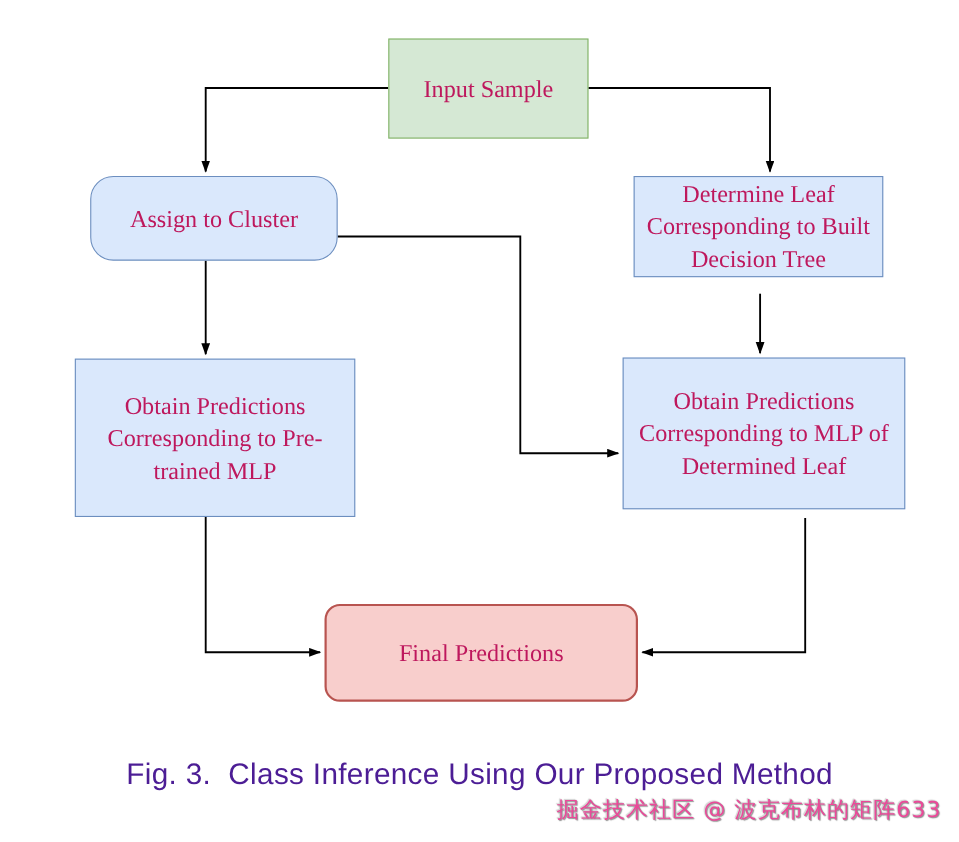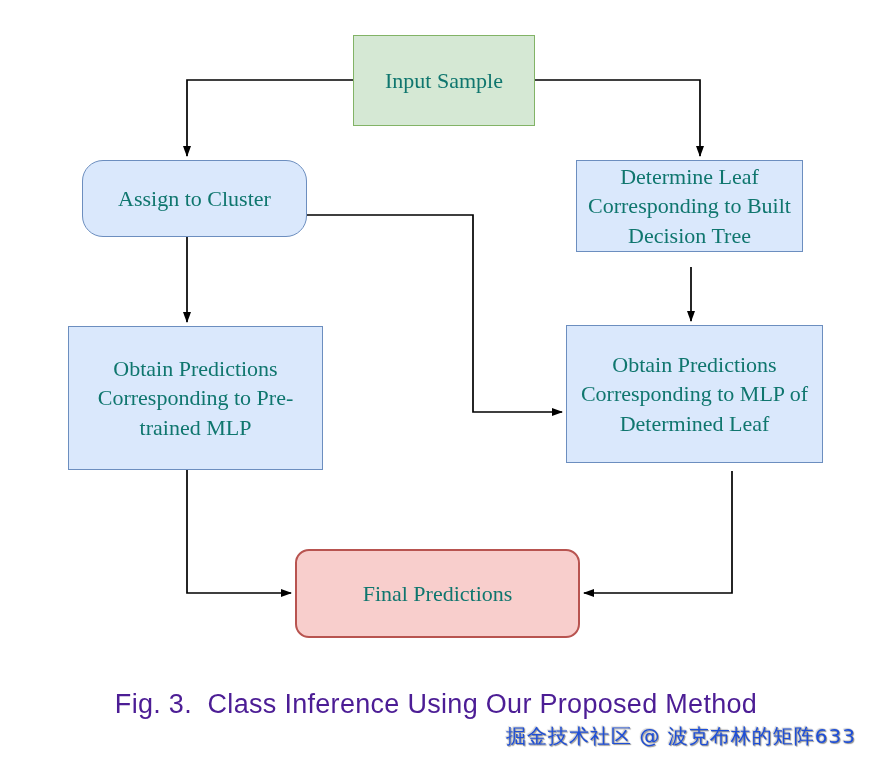--- a/index.html
+++ b/index.html
@@ -5,21 +5,21 @@
   html,body { margin:0; padding:0; background:#ffffff; }
   #stage {
     position:relative; width:872px; height:765px;
     background:#ffffff; overflow:hidden;
     font-family:"Liberation Serif", serif;
   }
   #arrows { position:absolute; left:0; top:0; width:872px; height:765px; }
   .node {
     position:absolute; box-sizing:border-box;
     display:flex; align-items:center; justify-content:center;
-    text-align:center; color:#0f766e;
+    text-align:center; color:#be185d;
     font-size:22px; line-height:1.32;
     padding:0 8px;
   }
   .node.green { border:1.5px solid; }
   .node.blue  { border:1px solid; }
   .node.pink  { border:2px solid; border-radius:14px;align-items:center; }
   #node-input        { left:353px; top:35px;  width:182px; height:91px;  }
   #node-assign       { left:82px;  top:160px; width:225px; height:77px;border-radius:21px;  }
   #node-determine    { left:576px; top:160px; width:227px; height:92px;justify-content:flex-end; }
   #node-obtain-left  { left:68px;  top:326px; width:255px; height:144px; }
@@ -28,21 +28,21 @@
   .caption {
     position:absolute; left:0; top:689px; width:872px;
     text-align:center; white-space:pre;
     font-family:"Liberation Sans", sans-serif;
     font-size:27px; letter-spacing:0.3px; color:#4c1d95;
   }
   .watermark {
     position:absolute; right:16px; top:723px;
     font-family:"DejaVu Sans", sans-serif;
     font-size:20px; letter-spacing:1px;
-    color:#1d4ed8;
+    color:#ec4899;
     text-shadow: 1px 1px 1px #8f8f8f, -1px -1px 1px #cfcfcf, 0 0 1px #a8a8a8;
   }
 </style>
 </head>
 <body>
 
 <div id="stage">
 
   <svg id="arrows" viewBox="0 0 872 765" xmlns="http://www.w3.org/2000/svg">
     <defs>

